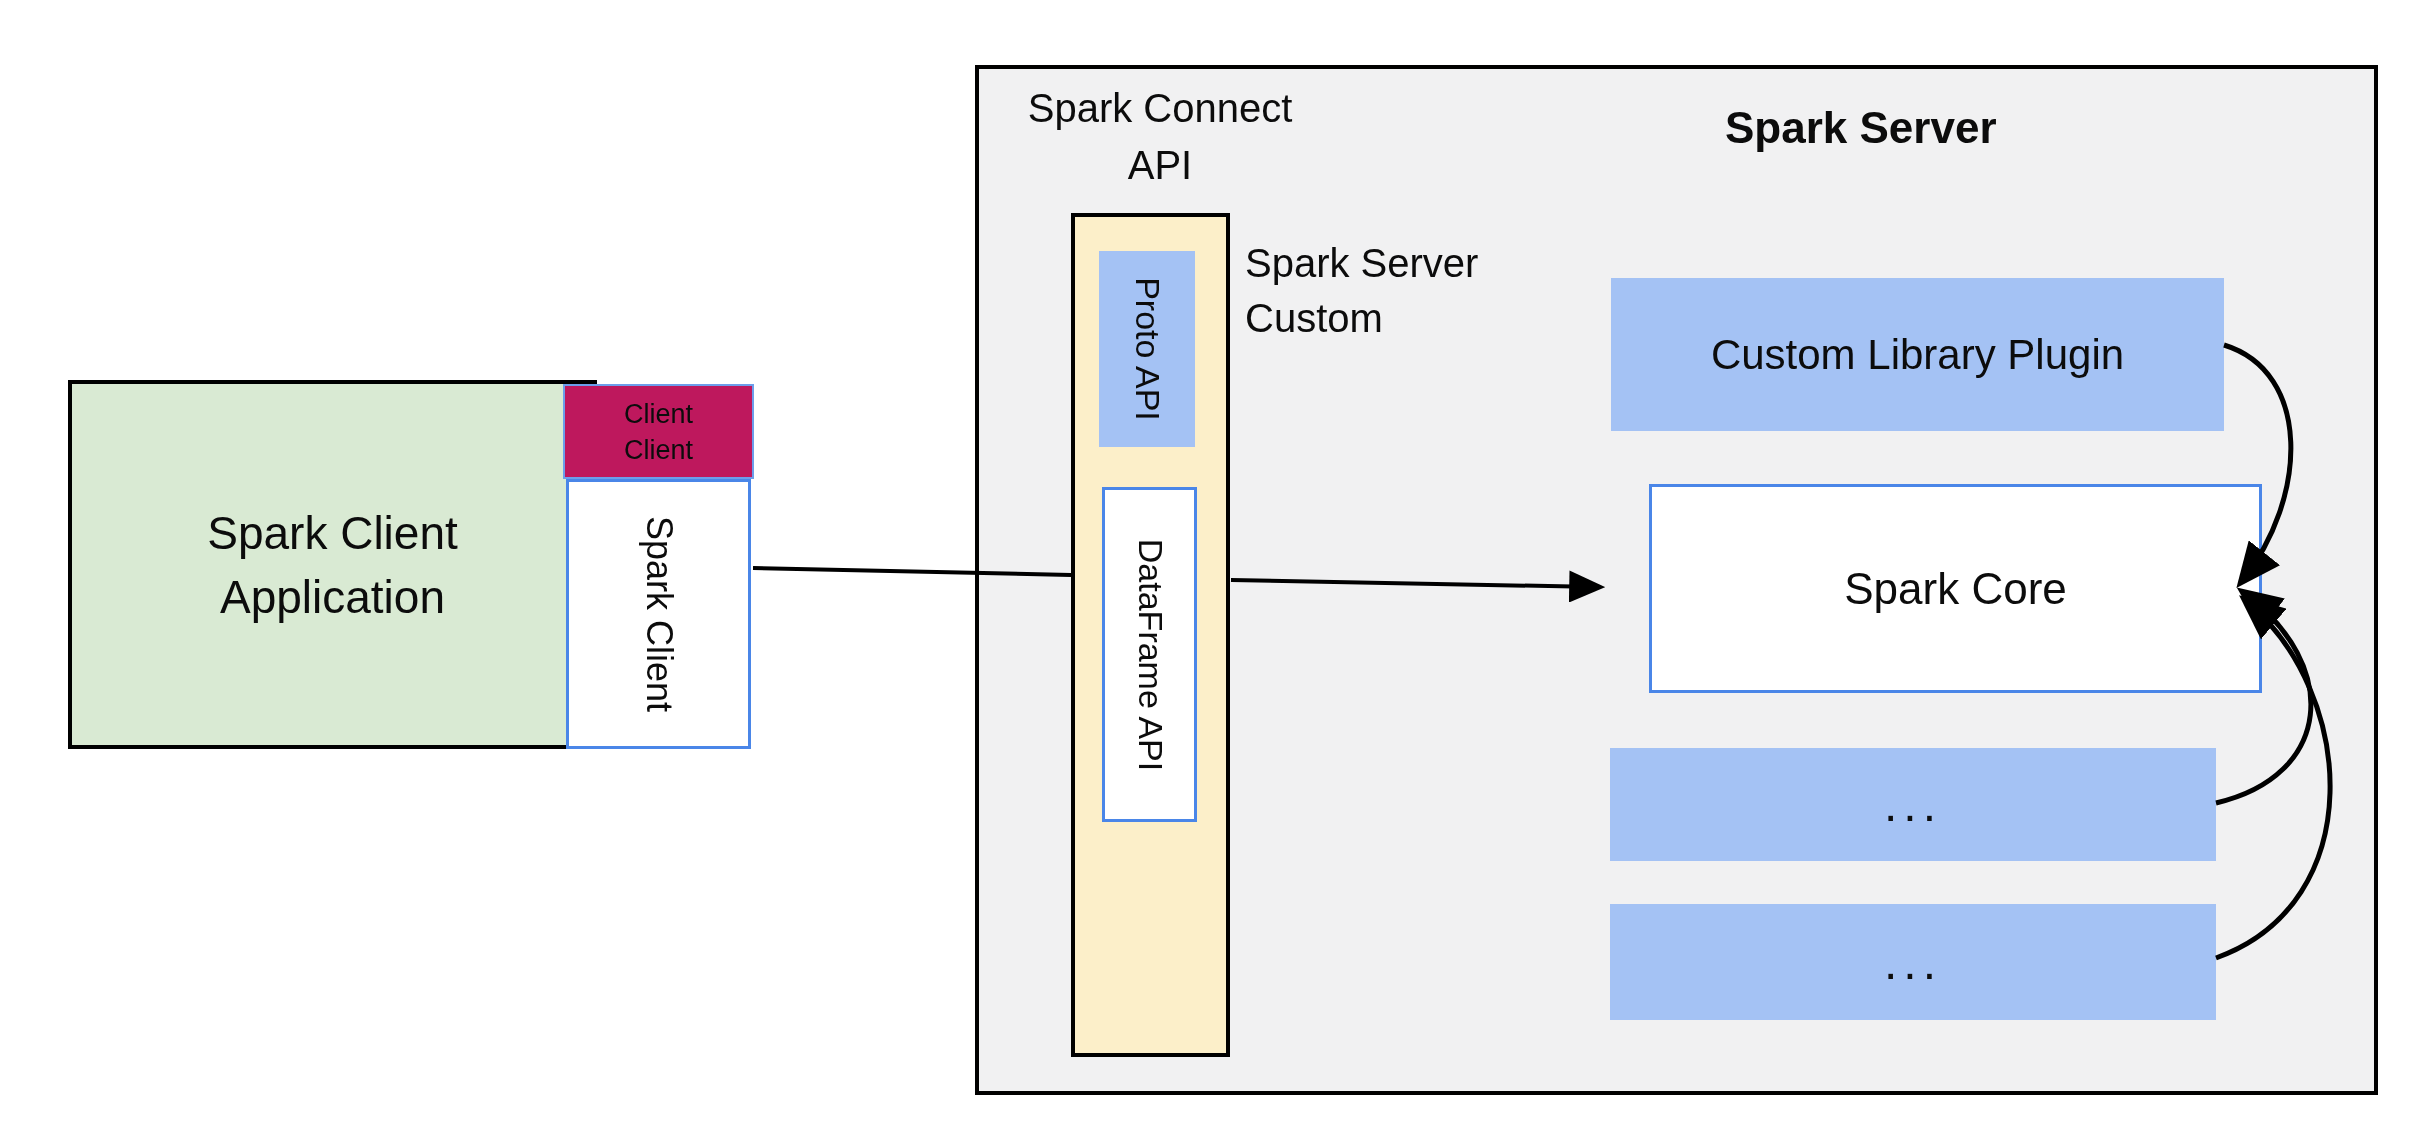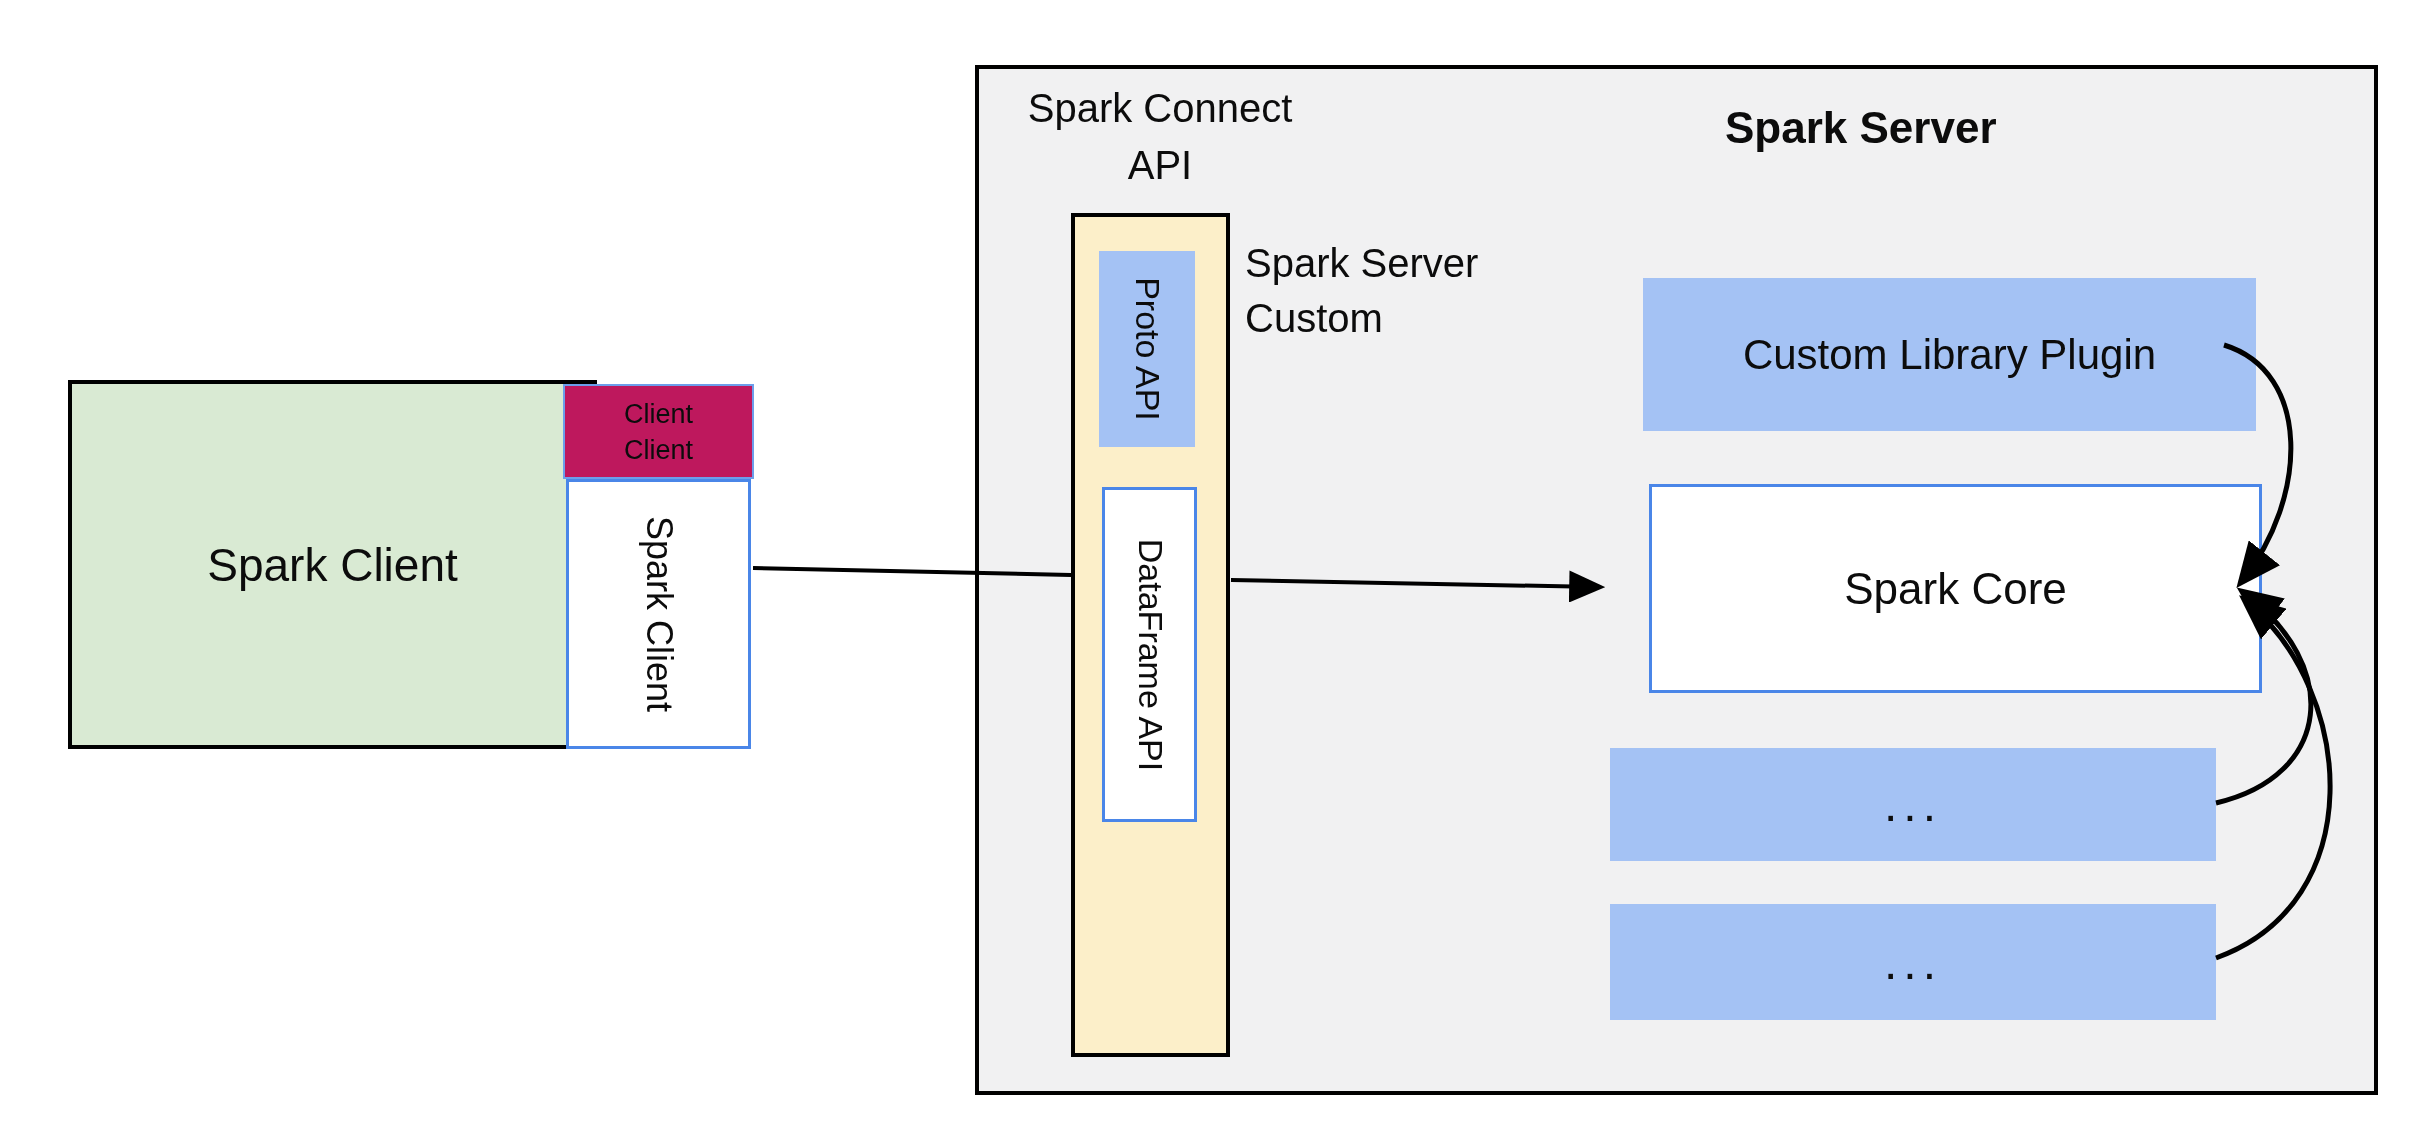--- a/index.html
+++ b/index.html
@@ -17,21 +17,21 @@
   .blue-fill{background:#A4C2F4;}
   .blue-outline{background:#ffffff;border:3px solid #4A86E8;}
   .pkg-box{background:#be185d;border:2px solid #6D9EEB;}
 
   
   .t-app{font-size:46px;line-height:64px;}
   .t-connect{font-size:40px;line-height:57px;}
   .t-title{font-size:44px;font-weight:bold;}
   .t-lib{font-size:40px;line-height:55px;}
   .t-pkg{font-size:27px;line-height:36px;}
-  .t-plugin{font-size:42px;margin-left:32px;}
+  .t-plugin{font-size:42px;}
   .t-core{font-size:44px;margin-left:40px;}
   .t-dots{font-size:48px;letter-spacing:6px;}
 
   .vtext{position:absolute;top:50%;left:50%;transform:translate(-50%,-50%) rotate(90deg);
          white-space:nowrap;}
   .v36{font-size:36px;}
   .v34{font-size:34px;}
 
   svg.connectors{position:absolute;left:0;top:0;pointer-events:none;}
 </style>
@@ -45,20 +45,21 @@
   <div class="abs t-connect" style="left:980px;top:80px;width:360px;text-align:center;">
     <div>Spark Connect</div>
     <div>API</div>
   </div>
 
   <div class="abs t-title" style="left:1725px;top:103px;">Spark Server</div>
 
   <div class="abs green-box center t-app" style="left:68px;top:380px;width:529px;height:369px;">
     <div>
       <div>Spark Client</div>
+      <div>Application</div>
     </div>
   </div>
 
   <div class="abs pkg-box center t-pkg" style="left:563px;top:384px;width:191px;height:95px;">
     <div>
       <div>Client</div>
       <div>Client</div>
     </div>
   </div>
 

